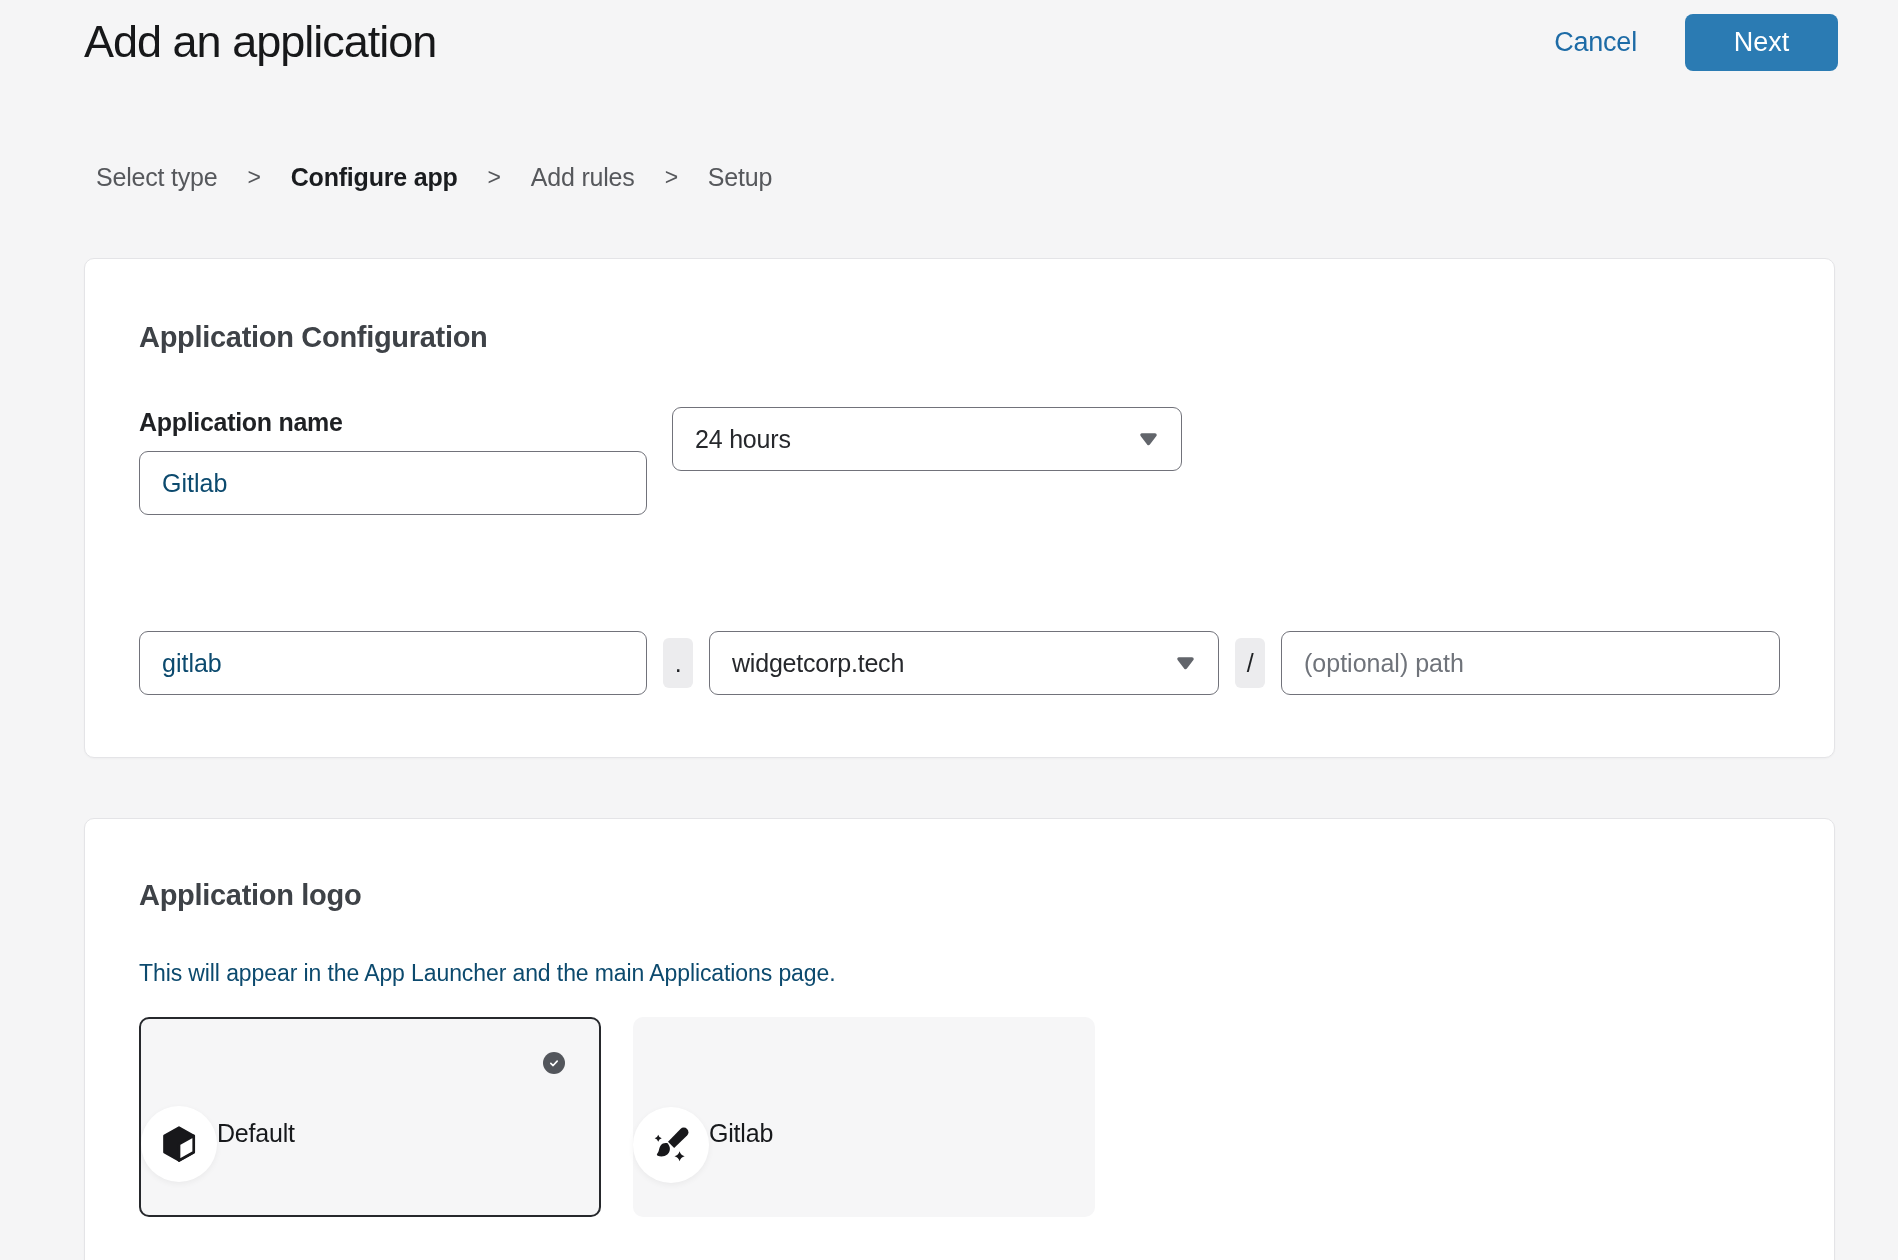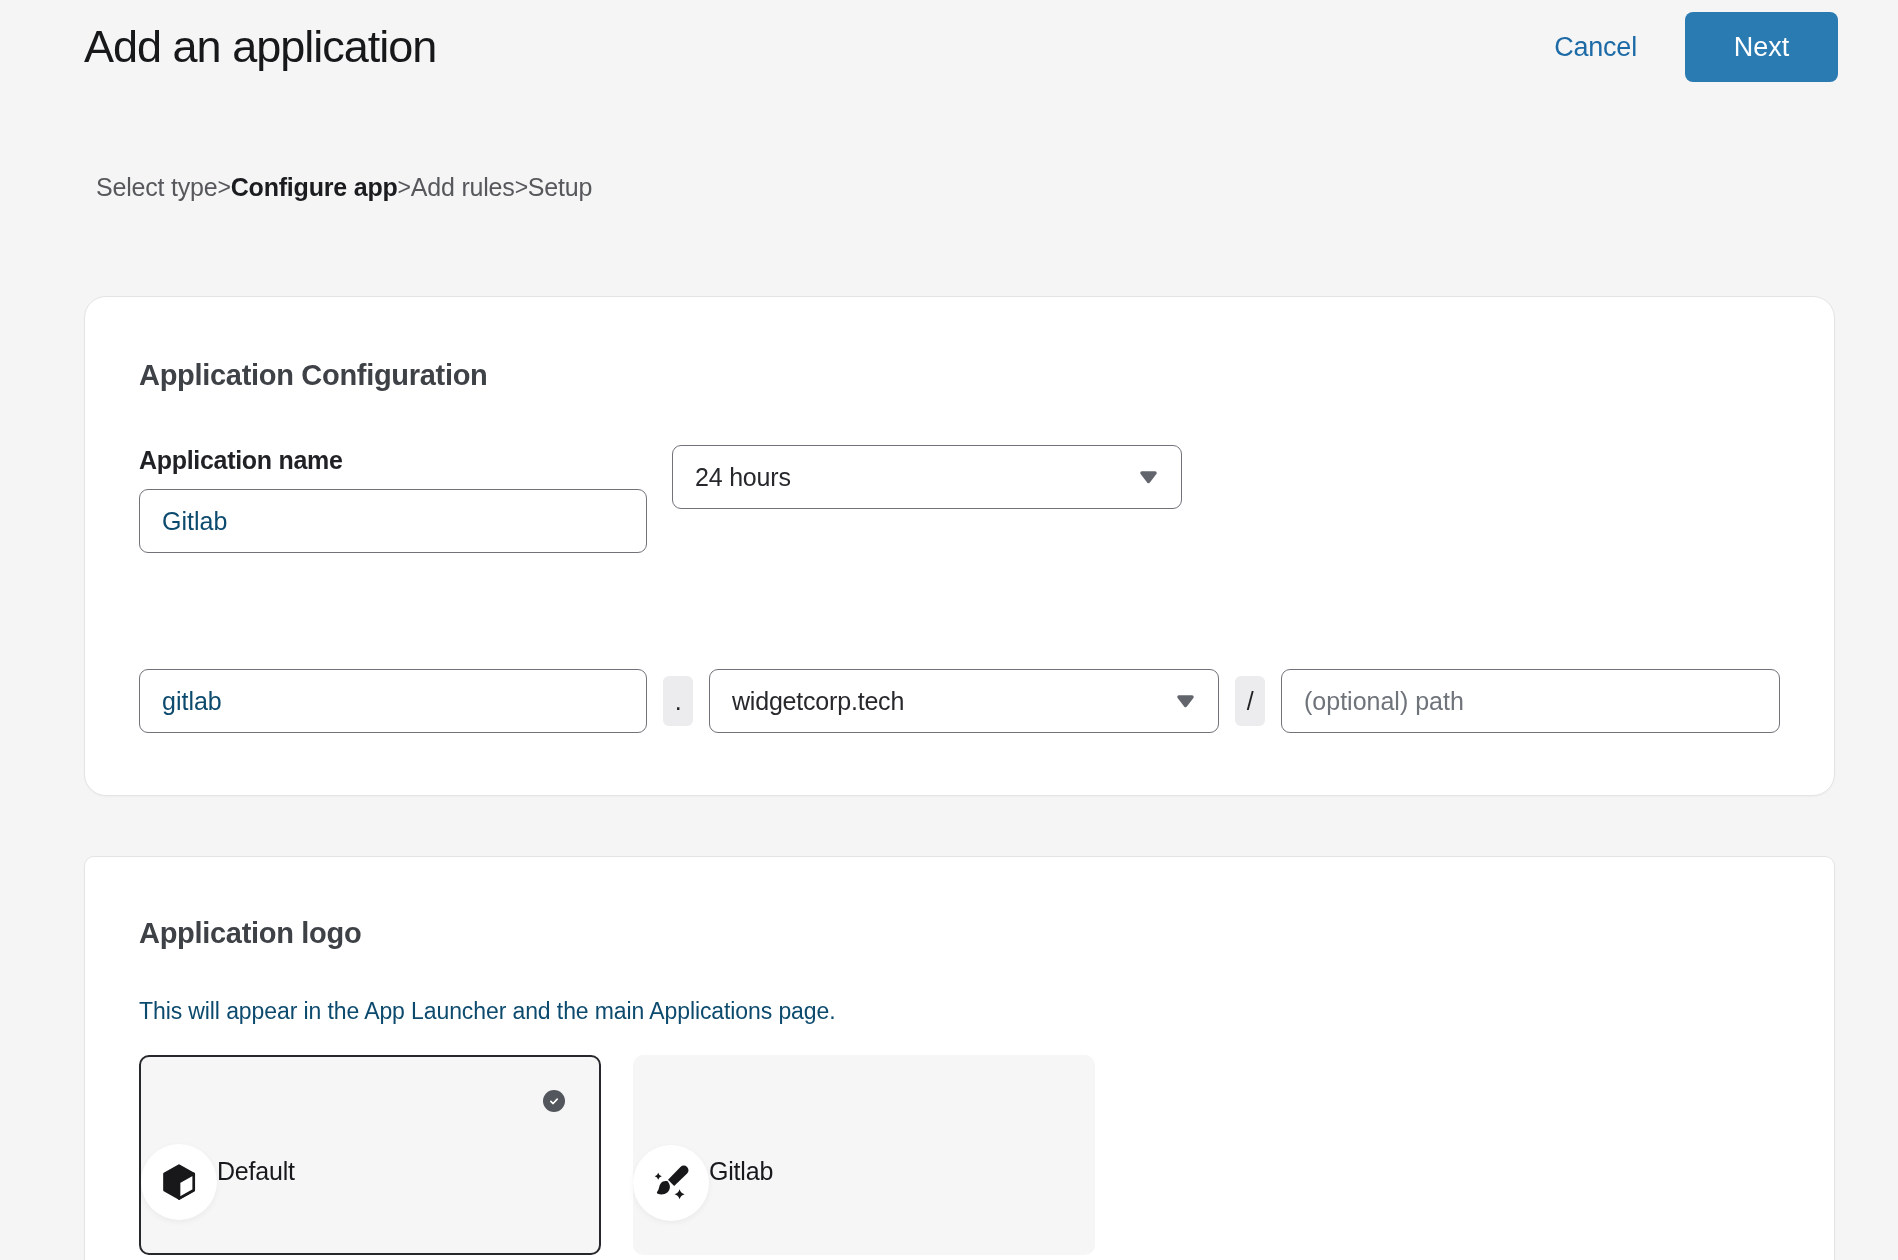--- a/index.html
+++ b/index.html
@@ -27,53 +27,54 @@
   }
   .header-actions { display: flex; align-items: center; gap: 48px; }
   .cancel-link {
     font-size: 27px;
     color: #1d6ba6;
     text-decoration: none;
     cursor: pointer;
   }
   .next-button {
     width: 153px;
-    height: 70px;
+    height: 57px;
     background: #2b7bb3;
     color: #ffffff;
     font-family: "Liberation Sans", sans-serif;
     font-size: 27px;
     border: none;
     border-radius: 8px;
     cursor: pointer;
   }
 
   
   .breadcrumb {
     margin: 88px 0 0 96px;
     display: flex;
     align-items: center;
+    gap: 30px;
     font-size: 25px;
     line-height: 34px;
     color: #56585c;
   }
   .crumb { cursor: pointer; }
   .crumb.active { font-weight: 700; color: #1a1c1f; }
   .crumb-sep { color: #56585c; font-size: 23px; }
 
   
   .content { margin: 0 63px 0 84px; }
   .card {
     background: #ffffff;
     border: 1px solid #e4e4e7;
     border-radius: 10px;
     box-shadow: 0 1px 2px rgba(0,0,0,0.03);
     padding: 60px 54px 62px 54px;
   }
-  .card-config { margin-top: 92px; border-radius: 22px; }
+  .card-config { margin-top: 64px; }
   .card-logo { margin-top: 60px; padding-top: 58px; padding-bottom: 60px; }
   .card-heading {
     font-size: 29px;
     font-weight: 700;
     color: #3e4247;
     line-height: 36px;
     letter-spacing: -0.3px;
   }
 
   

